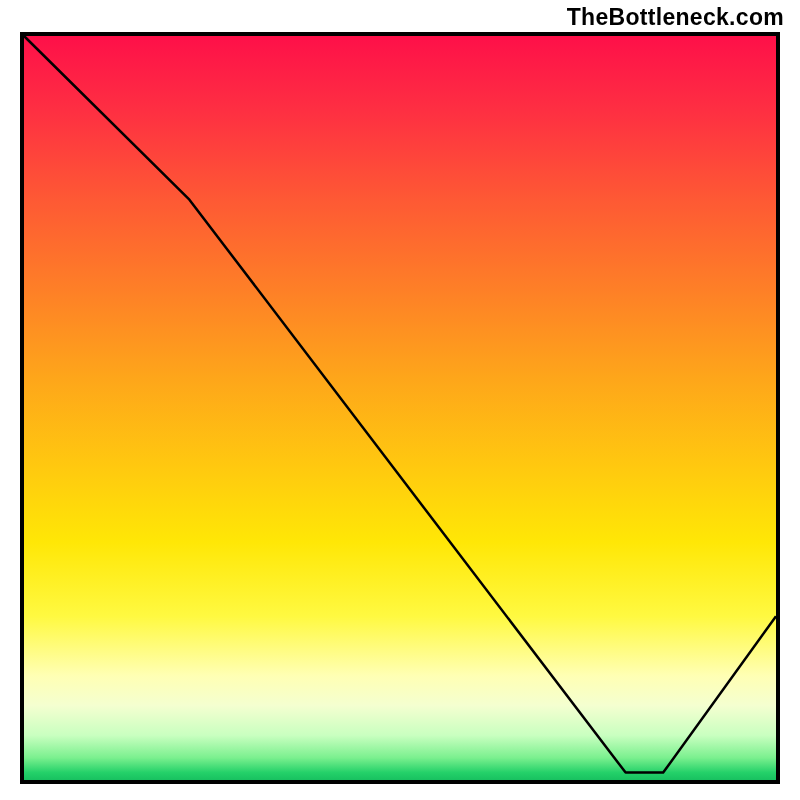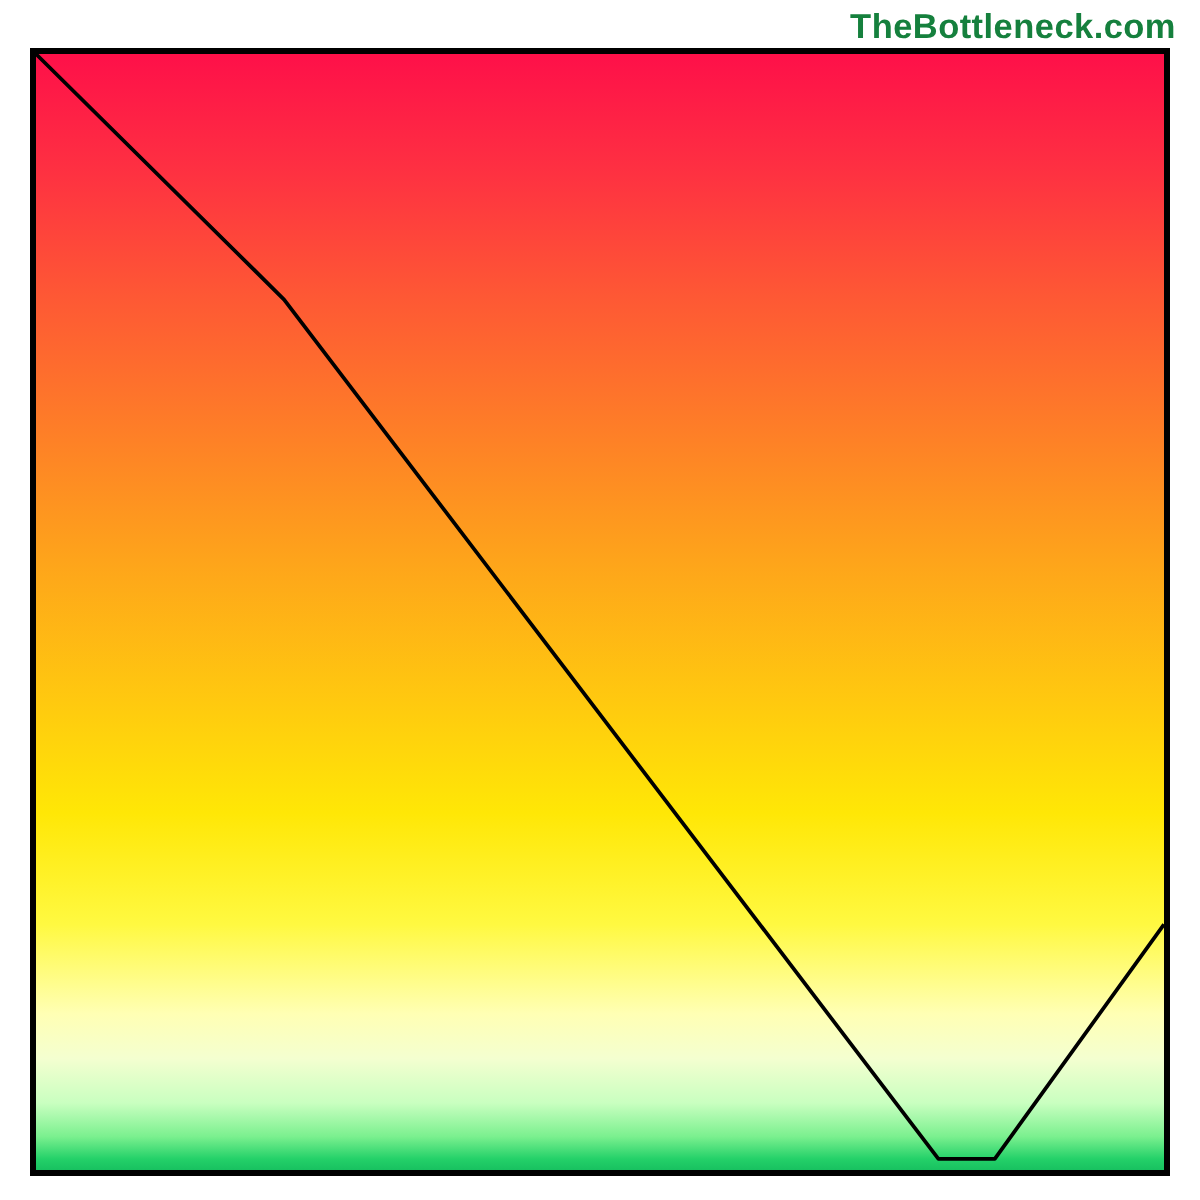--- a/index.html
+++ b/index.html
@@ -15,21 +15,21 @@
     width: 800px;
     height: 800px;
   }
   .attribution {
     position: absolute;
     top: 4px;
     right: 16px;
     font-family: Arial, Helvetica, sans-serif;
     font-size: 23px;
     font-weight: 600;
-    color: #15803d;
+    color: #000000;
     letter-spacing: 0.3px;
   }
   .plot-frame {
     position: absolute;
     left: 20px;
     top: 32px;
     width: 760px;
     height: 752px;
     border: 4px solid #000;
     box-sizing: border-box;

